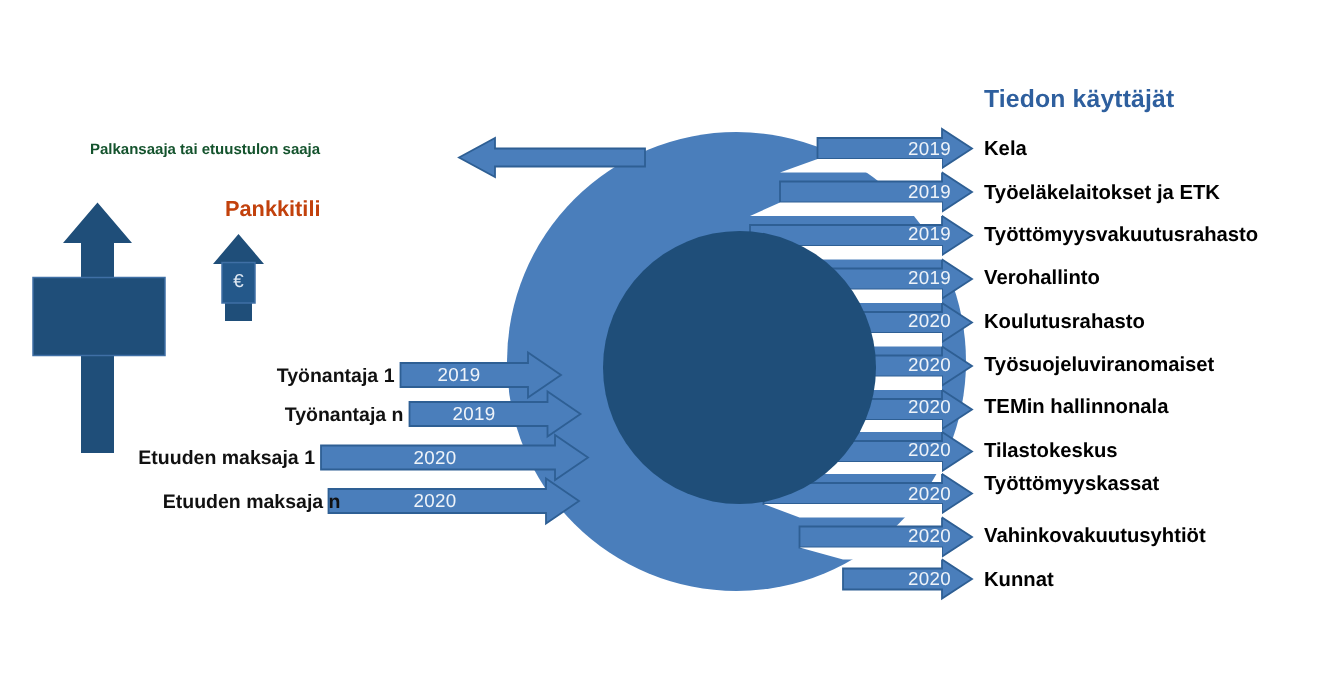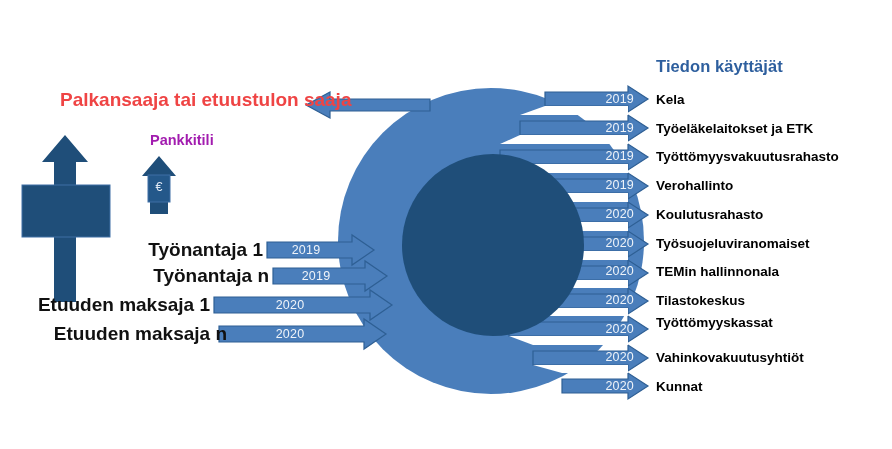--- a/index.html
+++ b/index.html
@@ -20,30 +20,30 @@
     letter-spacing:.1px;
   }
   .consumer-label{
     left:656px;
     font-size:13.5px;font-weight:bold;color:#000000;
     transform:translateY(-50%);
   }
 
   .left-heading{
     left:60px;top:100px;
-    font-size:19px;font-weight:bold;color:#ef4444;
+    font-size:10px;font-weight:bold;color:#14532d;
     transform:translateY(-50%);
   }
   .bank-heading{
     left:150px;top:140px;
-    font-size:14.5px;font-weight:bold;color:#a21caf;
+    font-size:14.5px;font-weight:bold;color:#c2410c;
     transform:translateY(-50%);
   }
   .source-label{
-    font-size:19px;font-weight:bold;color:#111111;
+    font-size:13px;font-weight:bold;color:#111111;
     transform:translateY(-50%);
     text-align:right;
   }
 
   .register-name{
     position:absolute;
     left:403px;top:245px;width:182px;
     transform:translateY(-50%);
     text-align:center;
     font-size:15.5px;font-weight:bold;color:#ffffff;

